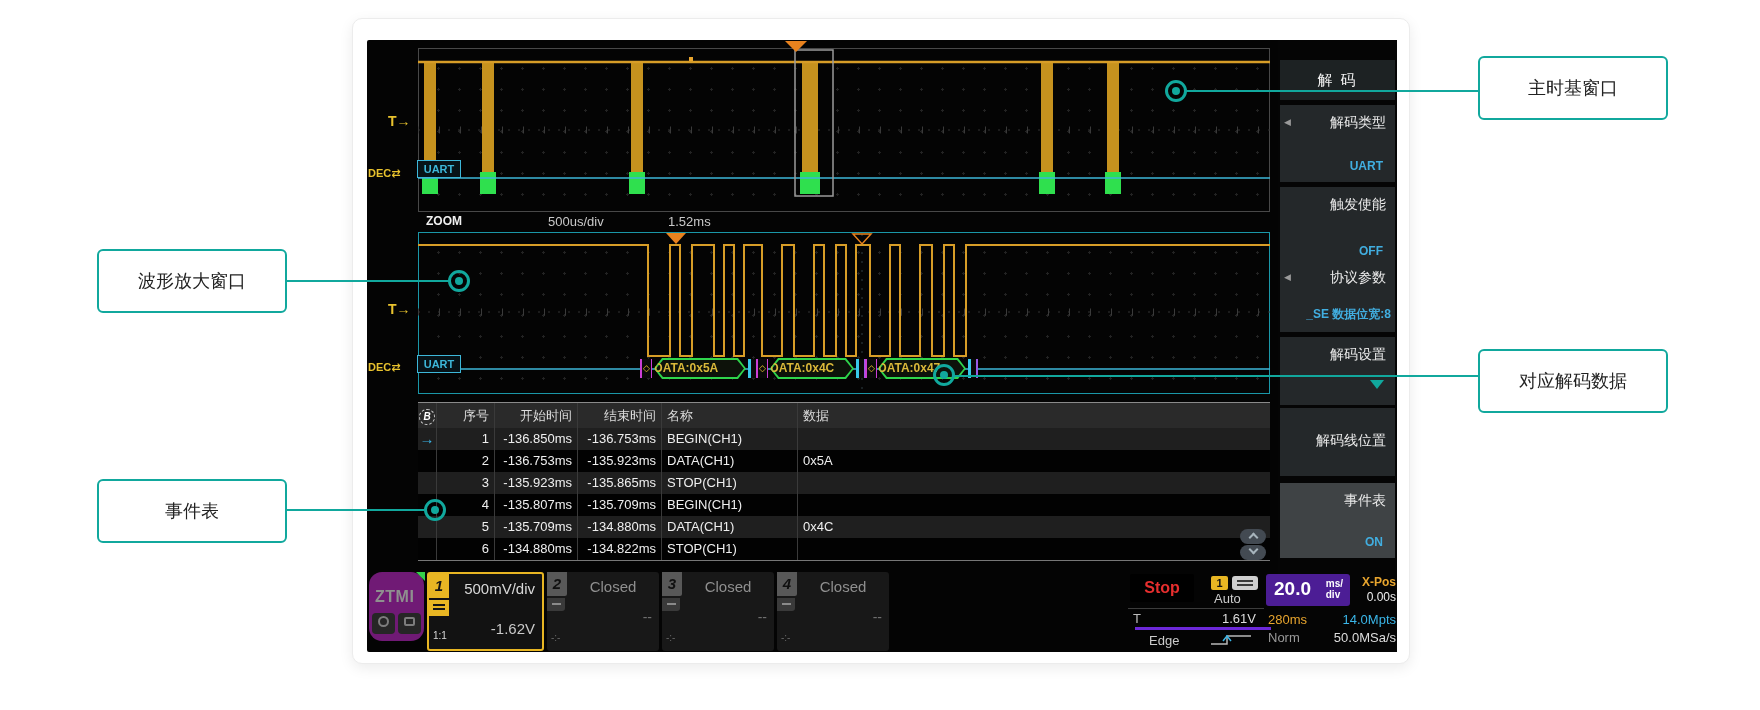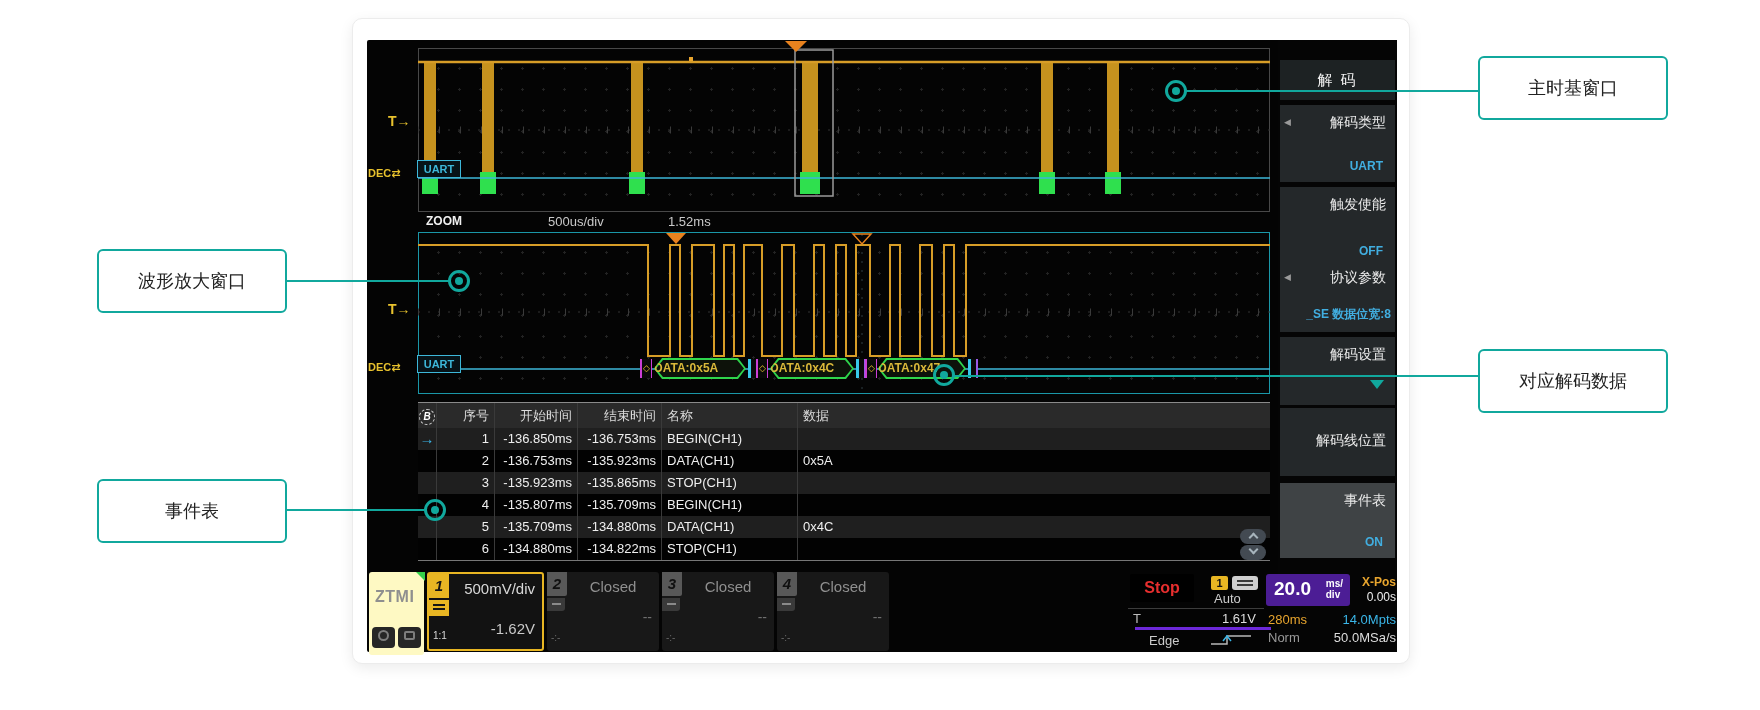--- a/index.html
+++ b/index.html
@@ -84,21 +84,21 @@
   .subtab.g{width:18px;height:13px;background:#3a3a3a;border-radius:0 0 3px 0}
   .dcline1{width:12px;border-top:2px solid #151515;margin:4px auto 2px}
   .dcline2{width:12px;border-top:2px dashed #151515;margin:0 auto}
   .gdash{width:9px;border-top:2px solid #8a8a8a;margin:5px auto 0}
   .ch-scale{position:absolute;top:6px;right:7px;font-size:15px;color:#d8d8d8}
   .ch-closed{position:absolute;top:6px;left:26px;right:6px;text-align:center;font-size:15px;color:#8f8f8f}
   .ch-off{position:absolute;bottom:12px;right:7px;font-size:15px;color:#c9c9c9}
   .ch-off.dim{font-size:14px;color:#6f6f6f;bottom:26px}
   .ch-probe{position:absolute;left:4px;bottom:8px;font-size:10px;color:#d8d8d8}
   .ch-probe.dim{color:#666}
-  .ztmi{position:absolute;left:369px;top:572px;width:55px;height:83px;background:#fef9c3;border-radius:3px;z-index:5}
+  .ztmi{position:absolute;left:369px;top:572px;width:55px;height:69px;background:#701a75;border-radius:13px;z-index:5}
   .ztmi-txt{position:absolute;left:6px;top:16px;color:#8f8f8f;font-weight:bold;font-size:16px;letter-spacing:.5px}
   .ztmi-ico{position:absolute;bottom:7px;width:23px;height:21px;background:#262626;border-radius:4px}
   .ztmi-ico i{display:block;width:11px;height:11px;border:2px solid #7d7d7d;border-radius:50%;margin:3px auto 0}
   .ztmi-ico b{display:block;width:11px;height:9px;border:2px solid #7d7d7d;border-radius:2px;margin:4px auto 0}
   .grn-tri{position:absolute;left:416px;top:572px;width:0;height:0;border-top:9px solid #35d04a;
            border-left:9px solid transparent;z-index:6}
   .trigblk{position:absolute;left:1128px;top:574px;width:136px;height:74px;z-index:5;font-size:13px}
   .stopbox{position:absolute;left:2px;top:0;width:64px;height:28px;background:#000;color:#e62e2e;
            font-weight:bold;font-size:16px;text-align:center;line-height:28px;border-radius:2px}
   .srcbox{position:absolute;left:83px;top:2px;width:17px;height:14px;background:#e8b623;color:#111;

